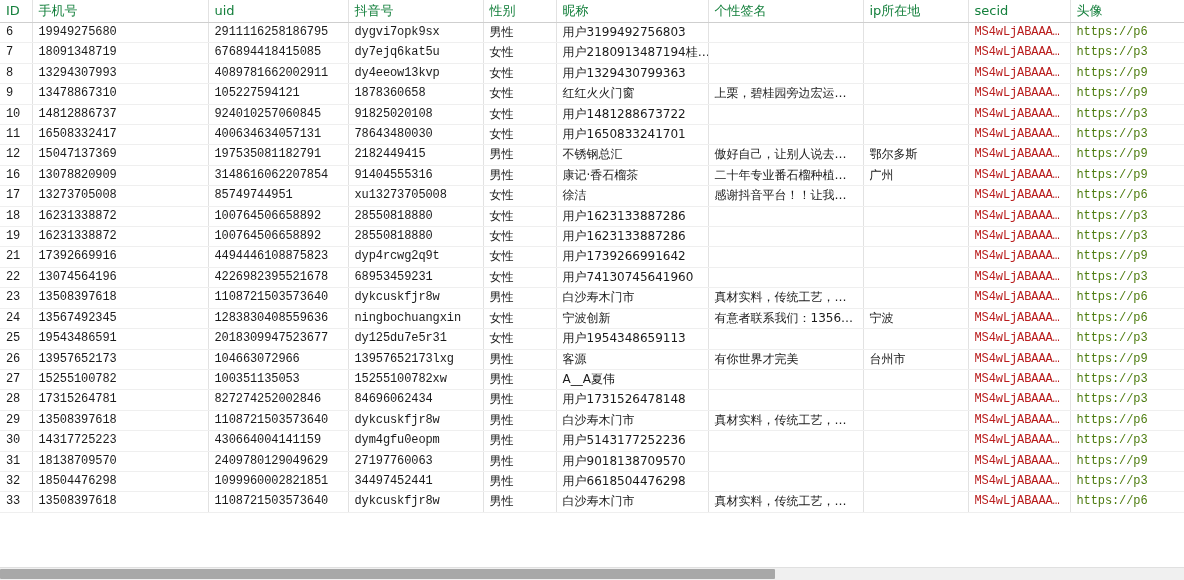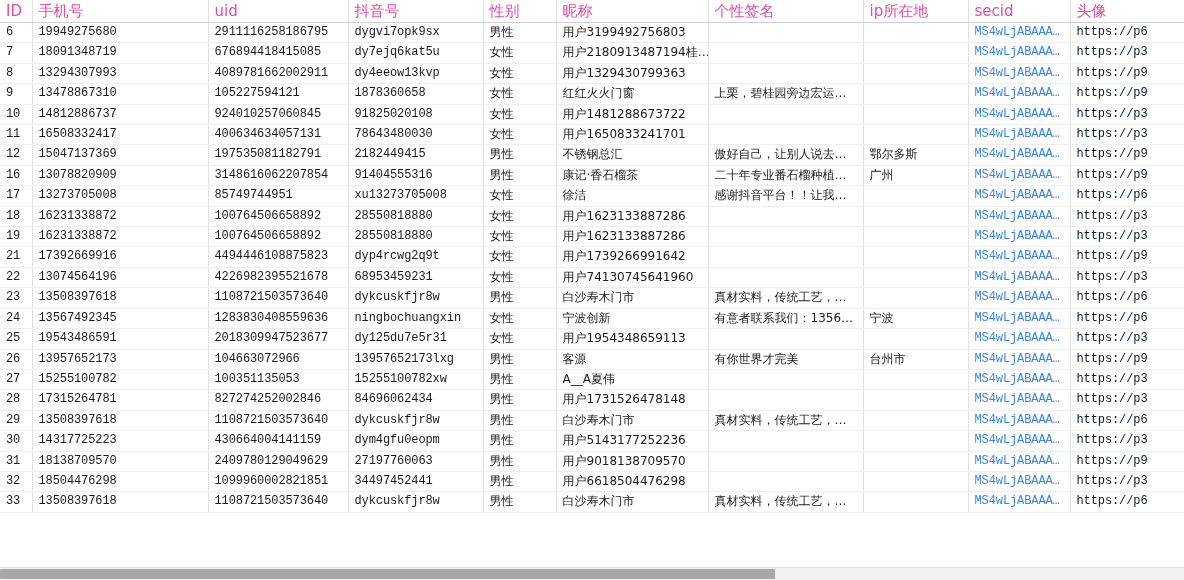--- a/index.html
+++ b/index.html
@@ -37,24 +37,24 @@
     font-weight: normal;
     text-align: left;
     white-space: nowrap;
     overflow: hidden;
     text-overflow: clip;
     vertical-align: middle;
     background: #fff;
   }
   table.grid thead th {
     border-bottom: 1px solid #cfcfcf;
-    color: #ec4899;
+    color: #15803d;
     height: 22px;
     line-height: 22px;
-    font-size: 15px;
+    font-size: 13px;
   }
   
   .c-id      { width: 32px; }
   .c-phone   { width: 176px; }
   .c-uid     { width: 140px; }
   .c-douyin  { width: 135px; }
   .c-gender  { width: 73px; }
   .c-nick    { width: 152px; }
   .c-sign    { width: 155px; }
   .c-ip      { width: 105px; }
@@ -64,24 +64,24 @@
   .mono {
     font-family: "Liberation Mono", "DejaVu Sans Mono", monospace;
     font-size: 11.5px;
     letter-spacing: -0.1px;
   }
   .cn {
     font-family: "DejaVu Sans", sans-serif;
     font-size: 12px;
   }
   .secid-cell, .avatar-cell {
-    color: #3b82f6;
+    color: #b91c1c;
   }
   .avatar-cell {
-    color: #0f172a;
+    color: #4d7c0f;
   }
   
   .hscroll-track {
     position: absolute;
     left: 0;
     bottom: 0;
     width: 1184px;
     height: 12px;
     background: #f0f0f0;
     border-top: 1px solid #e0e0e0;

